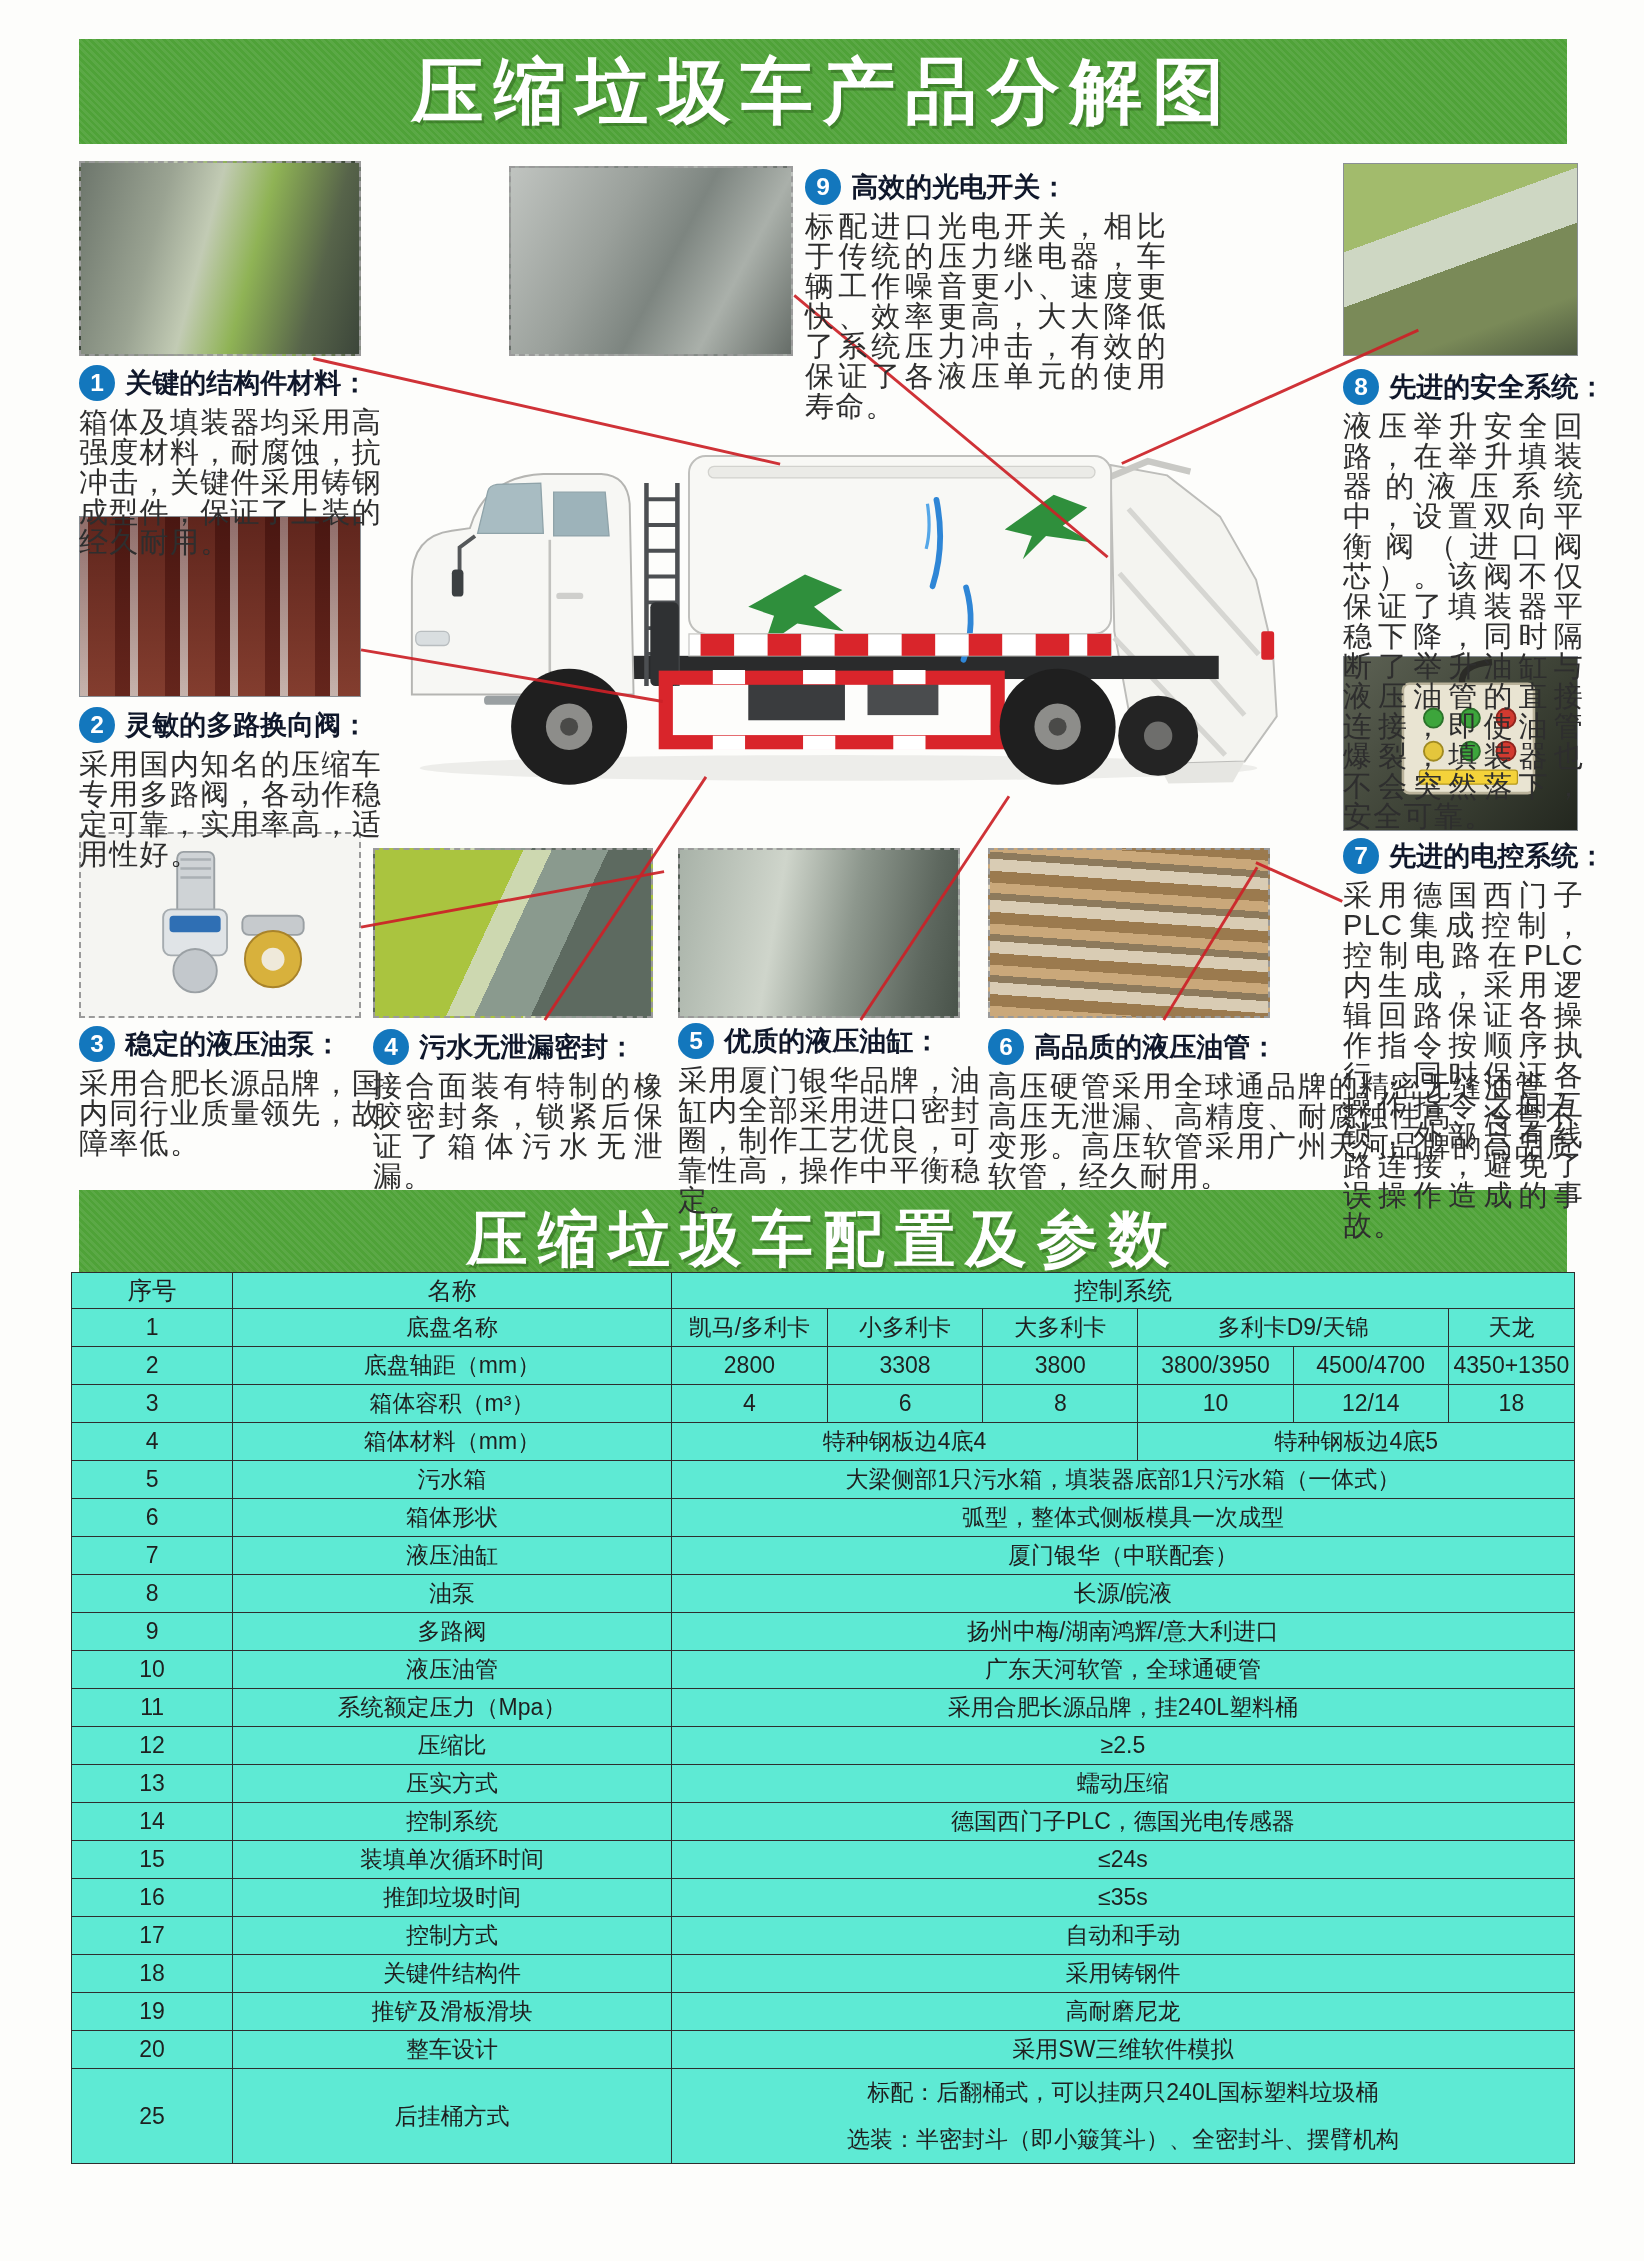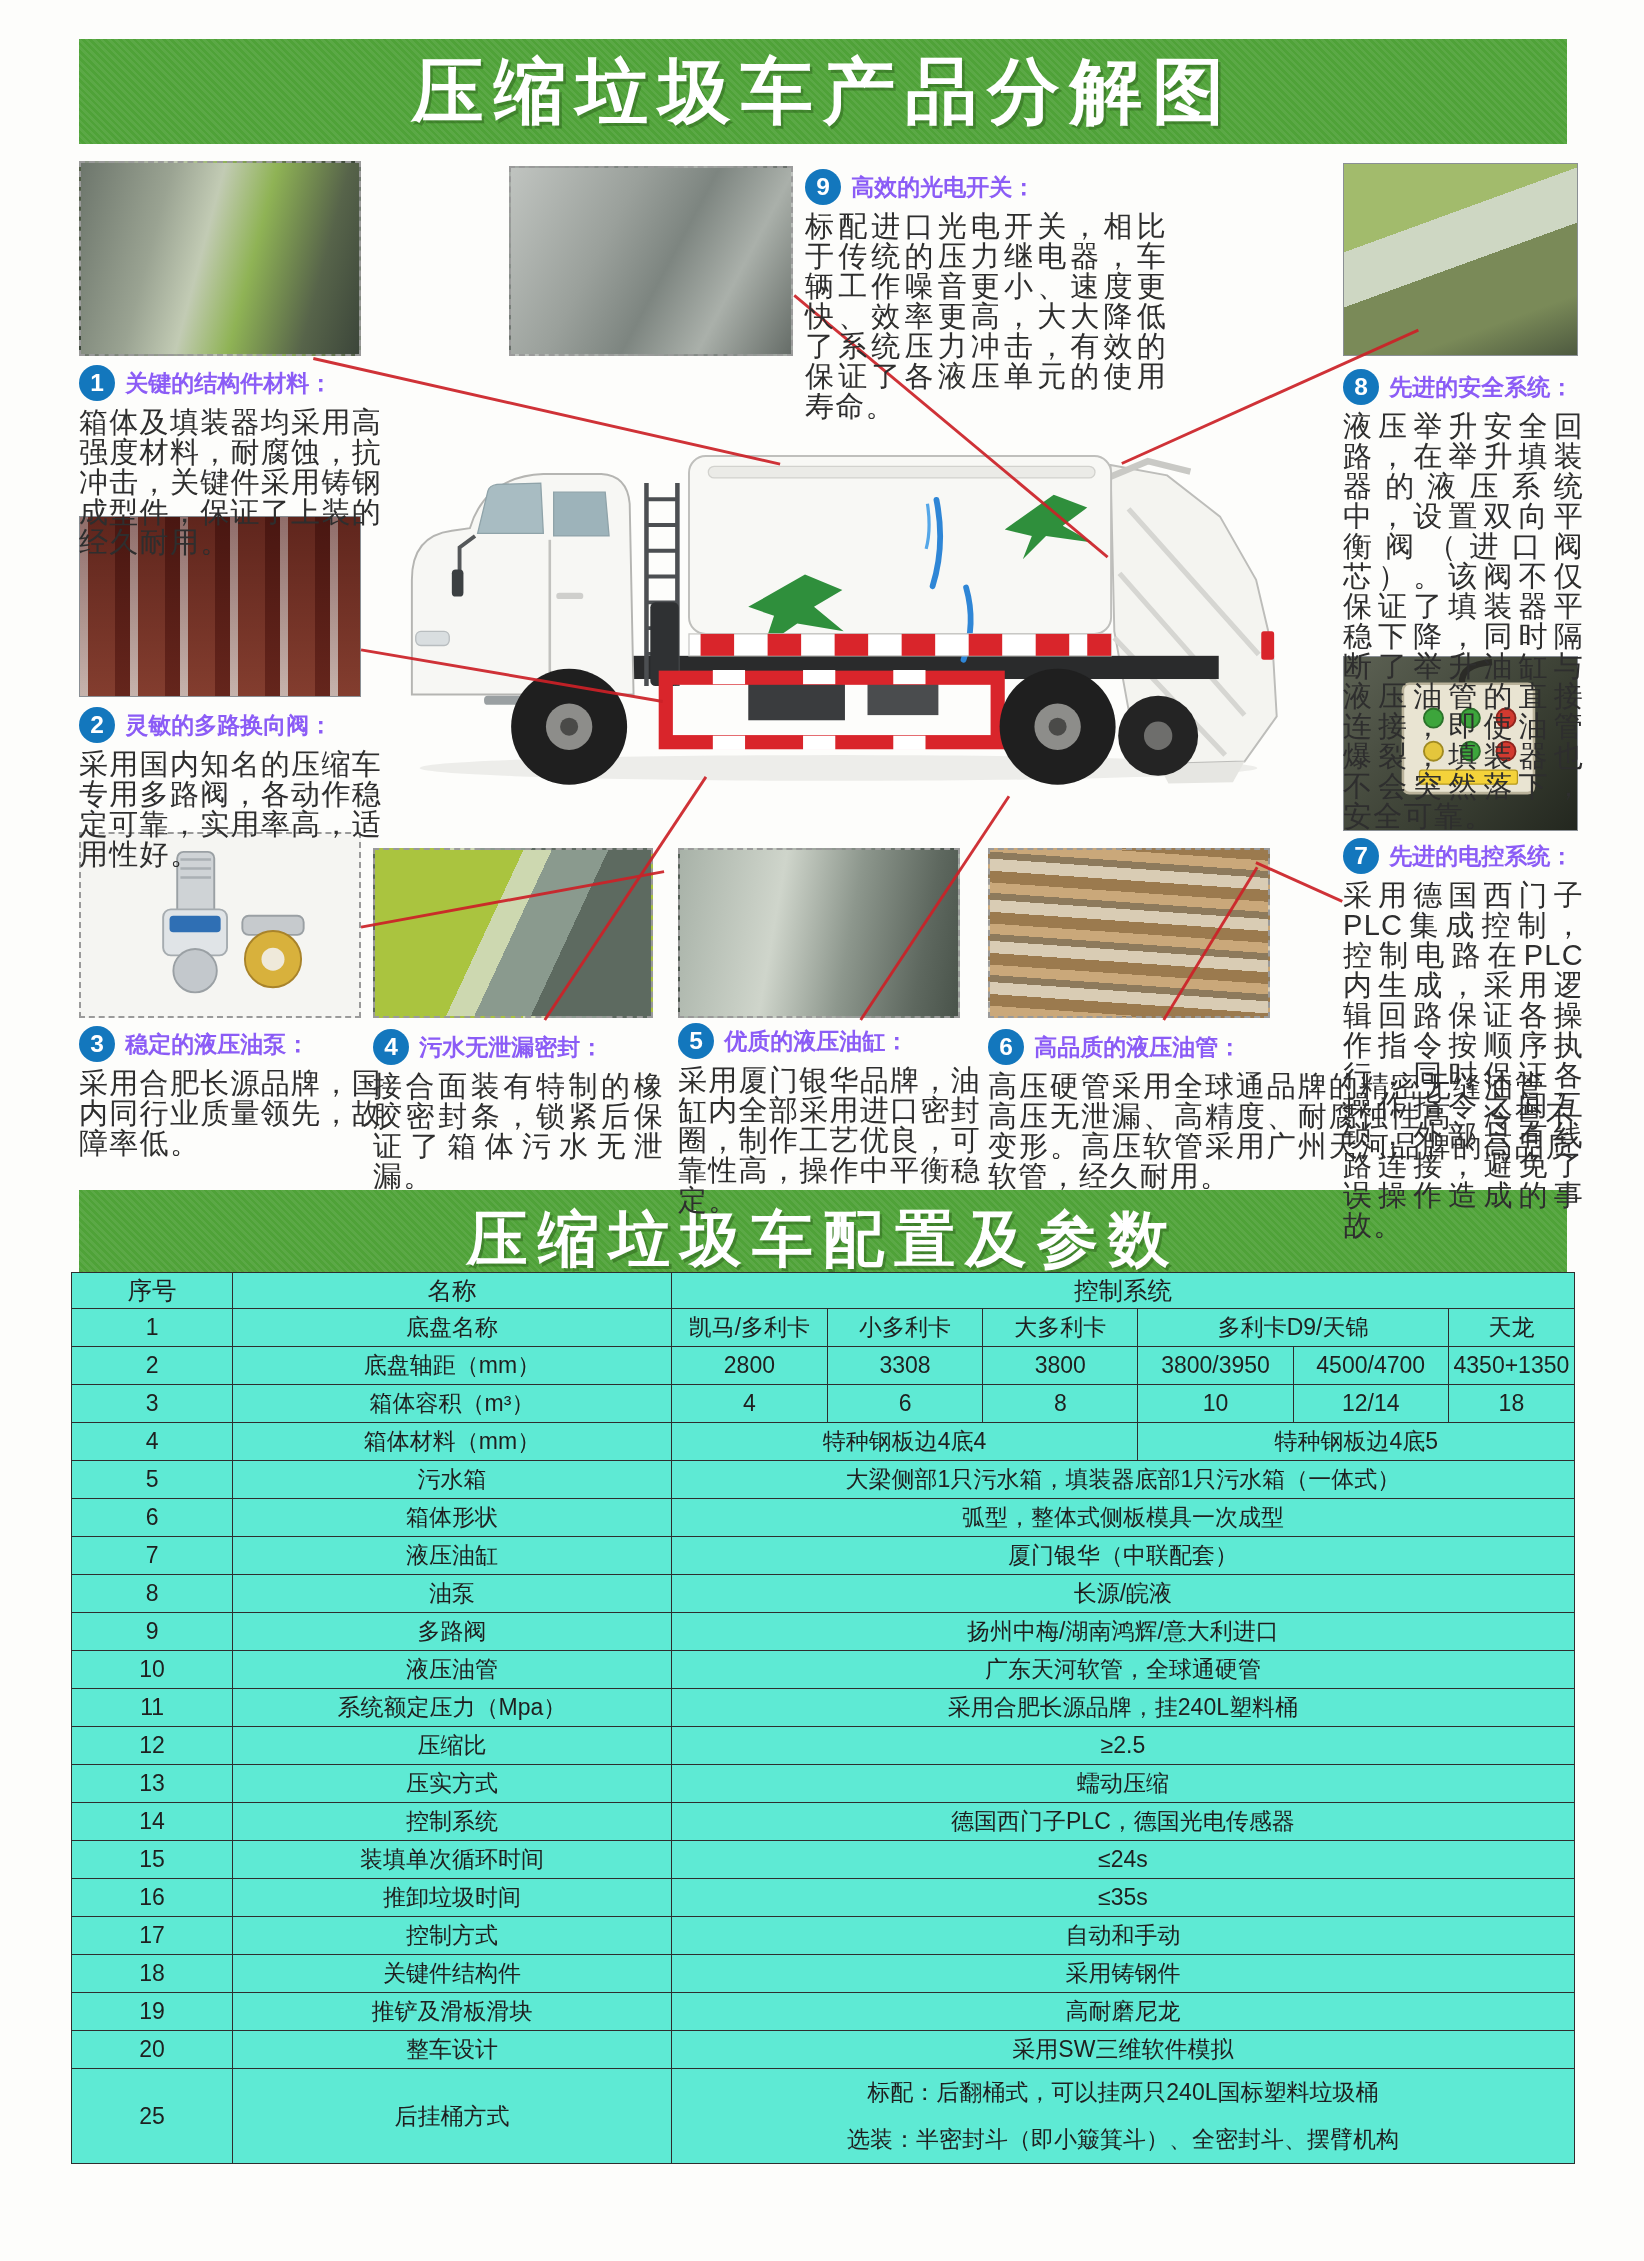--- a/index.html
+++ b/index.html
@@ -36,21 +36,21 @@
       background:repeating-linear-gradient(4deg,#caa87a 0 10.3px,#9b7a4e 10.3px 22px,#d9ccb4 22px 34px,#8d7a5c 34px 41px);}
   #pH{left:1343px;top:163px;width:235px;height:193px;
       background:linear-gradient(160deg,#a2bb6c 0 32%,#ced7c3 32% 52%,#7a8a58 52% 78%,#4e5a40 100%);}
   #pI{left:1343px;top:656px;width:235px;height:175px;
       background:linear-gradient(135deg,#5d6254 0%,#3a3f33 60%,#23271f 100%);}
   
   .callout{position:absolute;}
   .co-head{display:flex;align-items:center;gap:10.3px;margin-bottom:6.4px;}
   .badge{flex:0 0 auto;width:36px;height:36px;border-radius:50%;background:#1377bd;color:#fff;
          font-size:24.5px;font-weight:700;display:flex;align-items:center;justify-content:center;}
-  .co-title{font-size:23px;font-weight:700;color:#8b5cf6;white-space:nowrap;}
+  .co-title{font-size:27px;font-weight:700;color:#0f172a;white-space:nowrap;}
   .co-body{font-size:29px;line-height:30px;color:#2e2e2e;text-align:justify;text-justify:inter-ideograph;
            letter-spacing:1.3px;}
   #c1{left:79px;top:365px;width:303px;}
   #c2{left:79px;top:707px;width:303px;}
   #c3{left:79px;top:1026px;width:303px;}
   #c4{left:373px;top:1029px;width:291px;}
   #c5{left:678px;top:1023px;width:303px;}
   #c6{left:988px;top:1029px;width:588px;}
   #c7{left:1343px;top:838px;width:241px;}
   #c8{left:1343px;top:369px;width:241px;}

